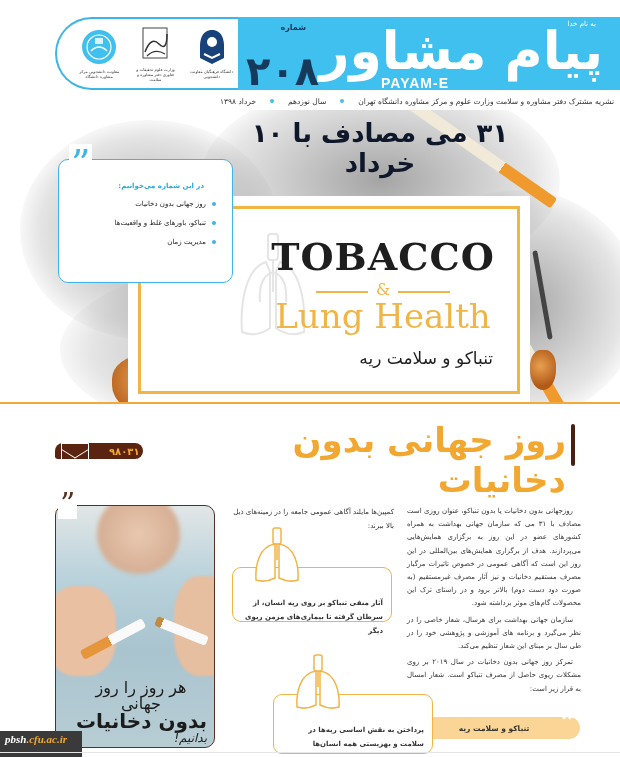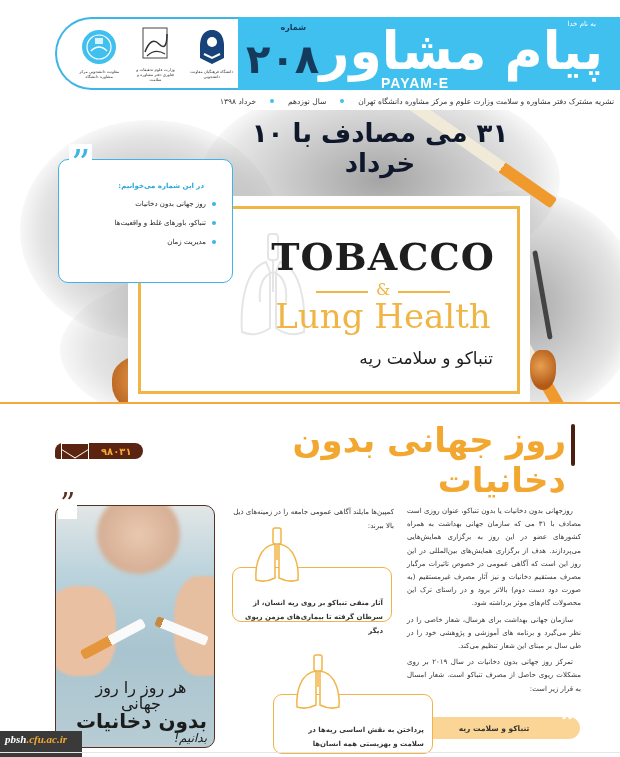--- a/index.html
+++ b/index.html
@@ -16,21 +16,21 @@
   }
   .logo { display: flex; flex-direction: column; align-items: center; width: 50px; }
   .logo .mark { width: 38px; height: 38px; display: flex; align-items: center; justify-content: center; }
   .logo .cap { font-size: 4px; color: #333; margin-top: 3px; text-align: center; line-height: 5px; direction: rtl; }
   .title-band {
     position: absolute; left: 183px; top: 0; width: 382px; height: 73px;
     background: #3fc0ef;
   }
   .issue-block { position: absolute; left: 187px; top: 4px; width: 70px; height: 66px; direction: rtl; }
   .issue-label { position: absolute; right: 6px; top: 2px; font-size: 8px; color: #153a5c; font-weight: bold; }
-  .issue-num { position: absolute; left: 4px; top: 16px; font-size: 40px; font-weight: bold; color: #153a5c; line-height: 44px; letter-spacing: -1px; }
+  .issue-num { position: absolute; left: 4px; top: 28px; font-size: 40px; font-weight: bold; color: #153a5c; line-height: 44px; letter-spacing: -1px; }
   .title-fa {
     position: absolute; left: 260px; top: 0px; width: 300px; height: 73px;
     font-size: 52px; font-weight: bold; color: #fff; direction: rtl; text-align: right;
     line-height: 68px; padding-right: 12px;
   }
   .bismillah { position: absolute; right: 24px; top: 3px; font-size: 7px; color: #fff; direction: rtl; }
   .title-en {
     position: absolute; left: 300px; top: 58px; width: 120px; height: 14px;
     font-family: "Liberation Sans", sans-serif; font-size: 14px; font-weight: bold; color: #fff;
     letter-spacing: 1px; text-align: center;
@@ -80,21 +80,21 @@
   .p-fa { position: absolute; left: 150px; top: 152px; width: 215px; text-align: right; direction: rtl; font-size: 17px; color: #1e1e1e; }
 
   .hero-rule { position: absolute; left: 0; top: 402px; width: 620px; height: 2px; background: #f2a93a; }
 
   
   .sec-bar { position: absolute; left: 571px; top: 424px; width: 4px; height: 42px; background: #4a1f10; border-radius: 2px; }
   .sec-title { position: absolute; left: 170px; top: 420px; width: 396px; text-align: right; direction: rtl;
     font-size: 34px; font-weight: bold; color: #f2a830; }
   .sms-badge {
     position: absolute; left: 55px; top: 443px; width: 88px; height: 16px; border-radius: 13px 13px 13px 4px;
-    background: #5a2411; display: flex; align-items: center; padding: 0 6px; gap: 12px; direction: ltr;
+    background: #5a2411; display: flex; align-items: center; padding: 0 6px; gap: 20px; direction: ltr;
   }
   .sms-badge .env { width: 28px; height: 17px; border: 1.2px solid #fff; position: relative; overflow: hidden; flex: none; }
   .sms-badge .env::before, .sms-badge .env::after { content: ""; position: absolute; top: -2px; width: 18px; height: 1.2px; background: #fff; }
   .sms-badge .env::before { left: -2px; top: 4px; transform: rotate(32deg); transform-origin: left; }
   .sms-badge .env::after { right: -2px; top: 4px; transform: rotate(-32deg); transform-origin: right; }
   .sms-num { font-size: 10px; color: #f2a830; font-weight: bold; }
   .sms-lab { font-size: 5px; color: #fff; line-height: 6px; text-align: center; }
 
   
   .col-right { position: absolute; left: 407px; top: 505px; width: 174px; direction: rtl; text-align: justify;

